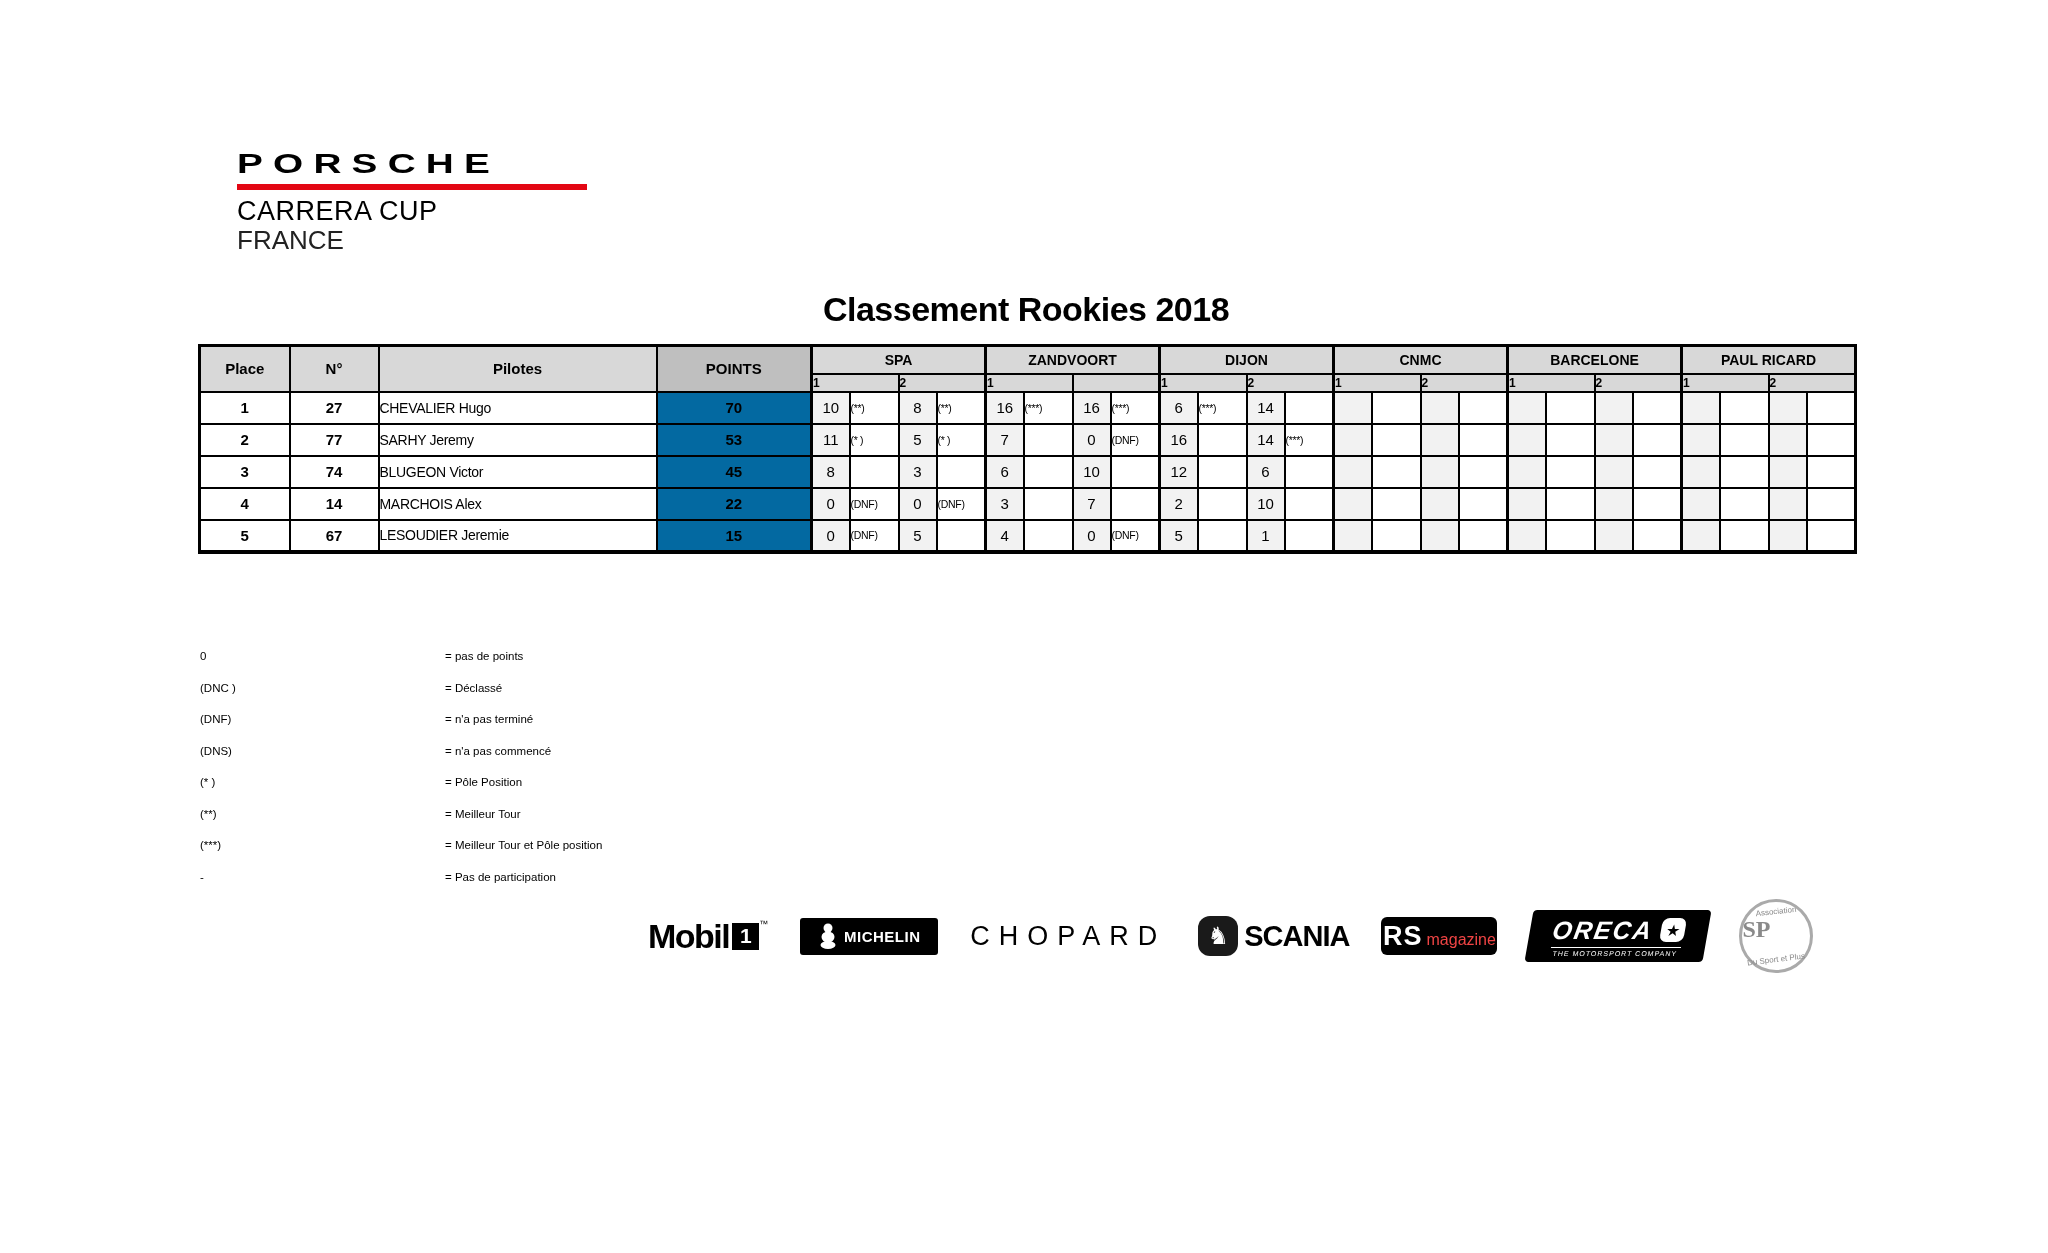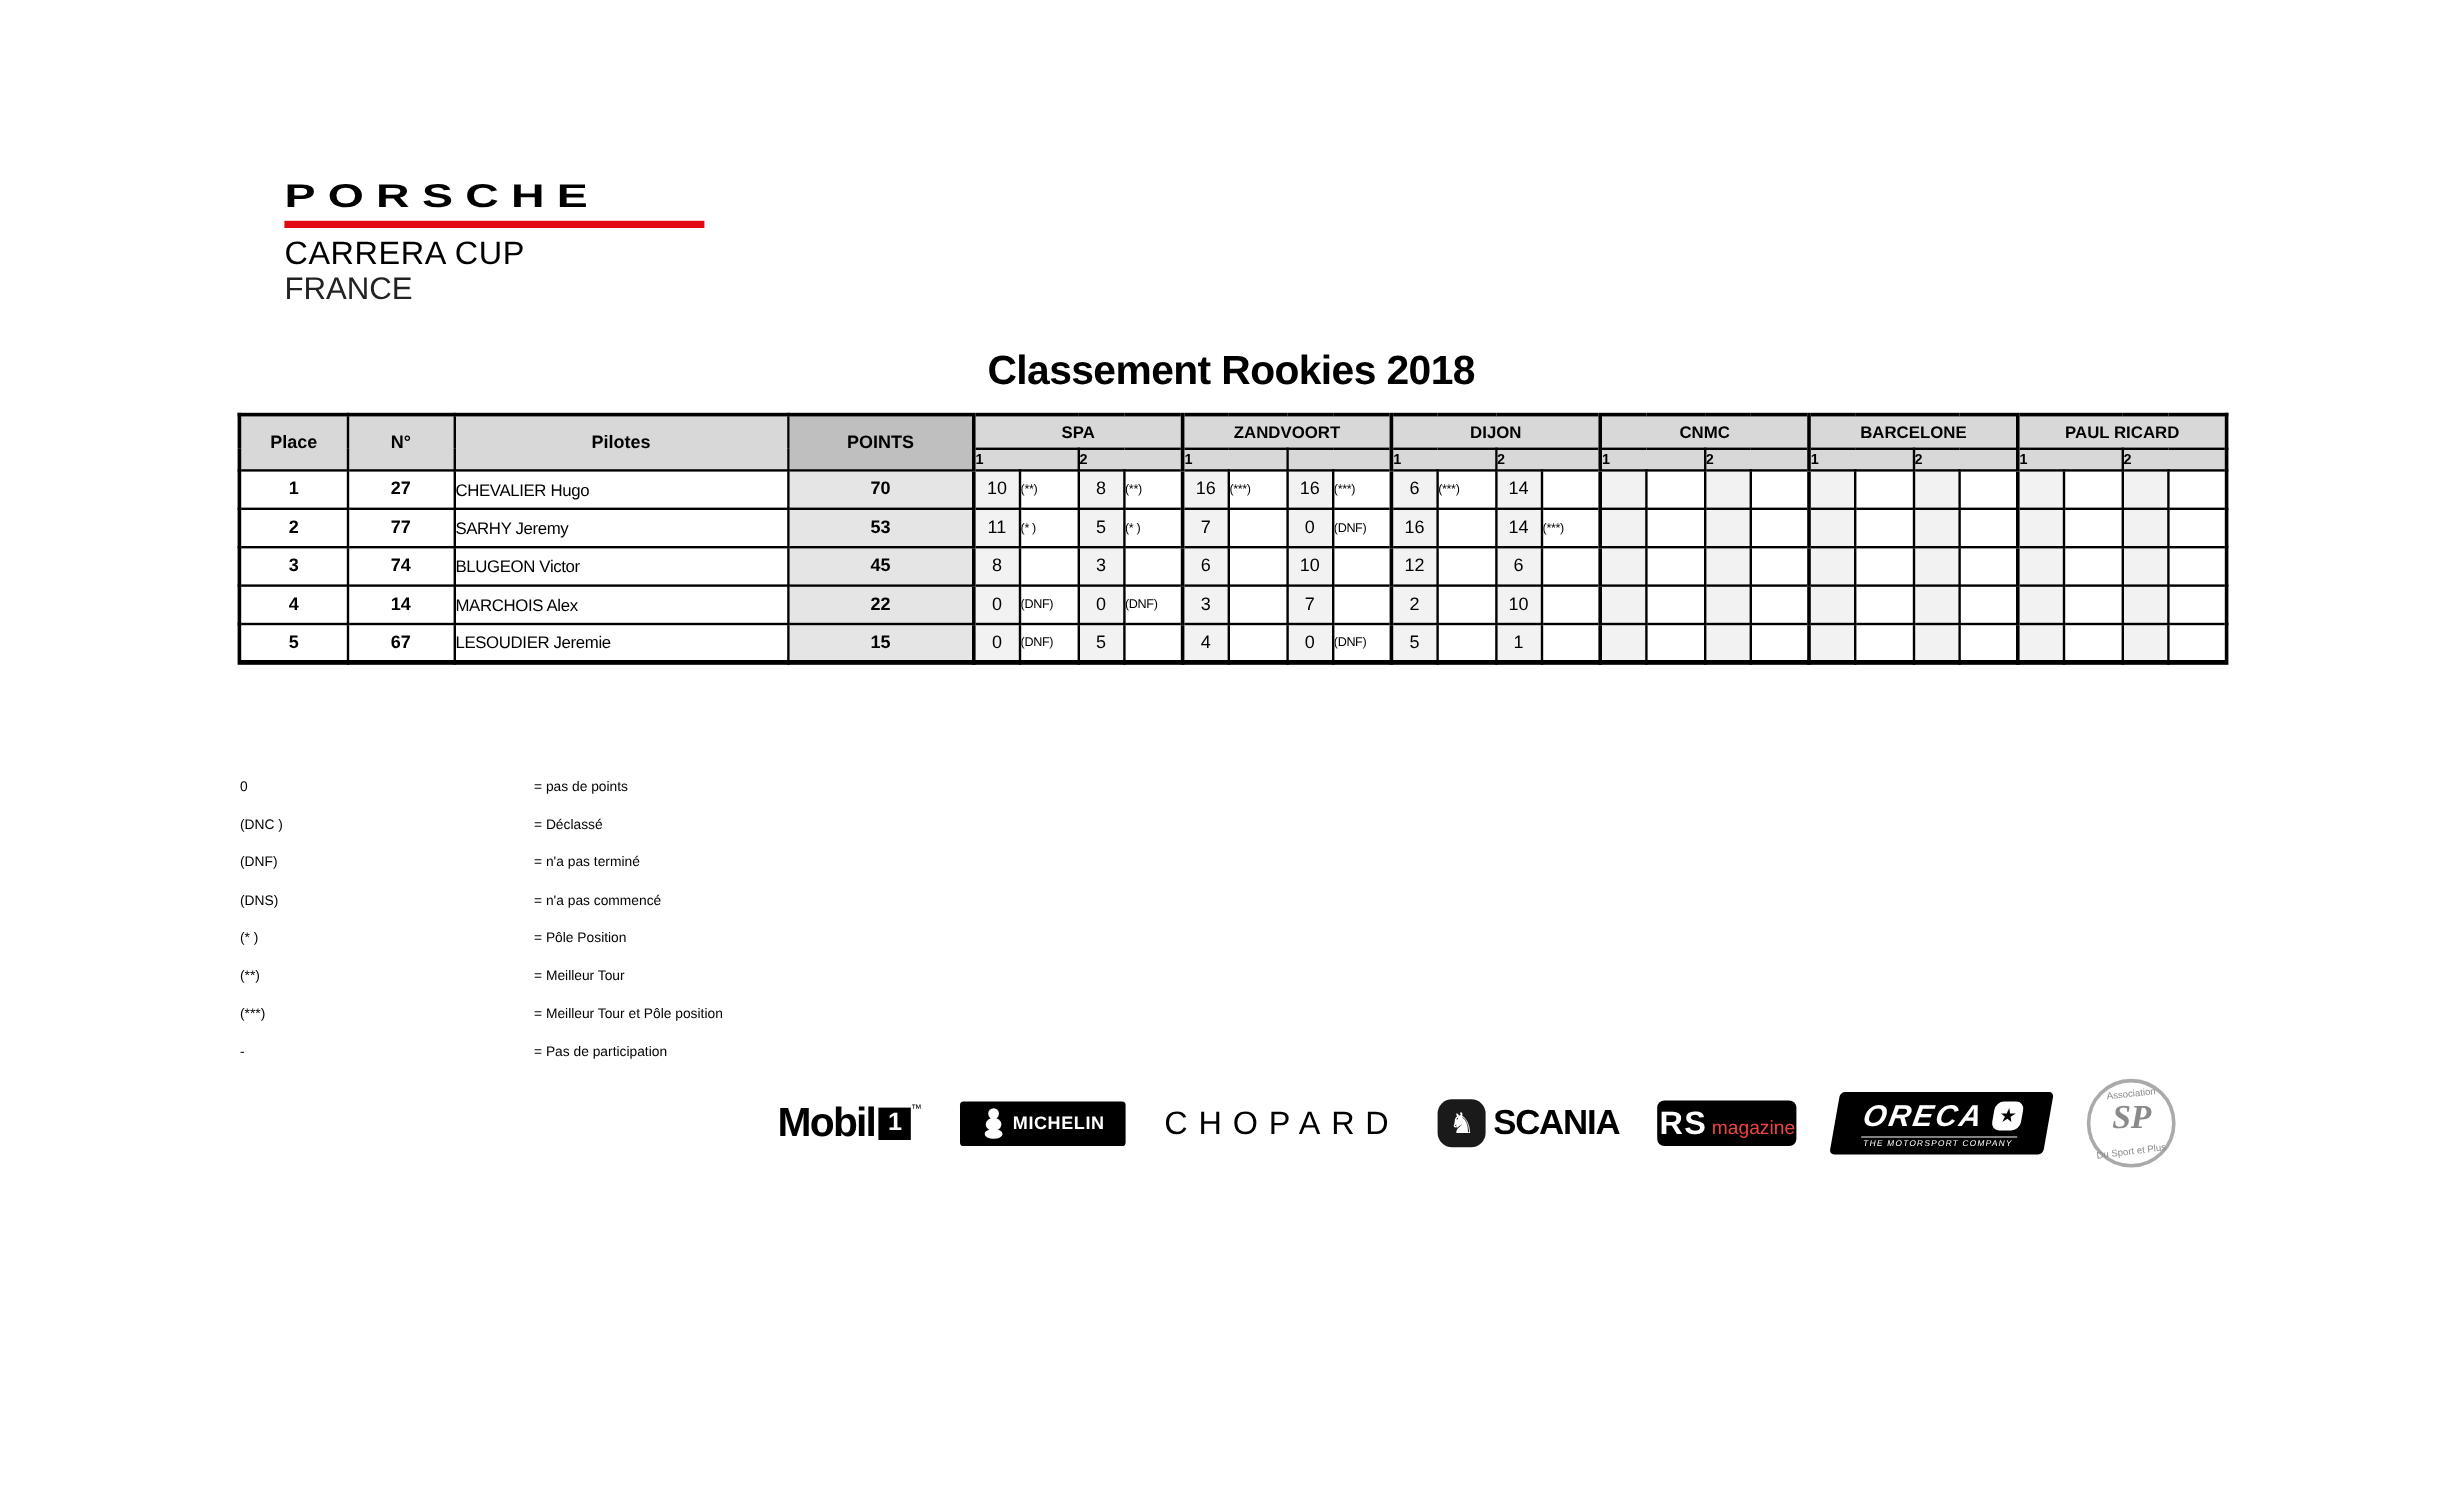--- a/index.html
+++ b/index.html
@@ -27,21 +27,21 @@
   th.hp{background:#bfbfbf;font-size:15px;font-weight:700;text-align:center;border-bottom-width:3px;
         border-left-width:3px;border-right-width:3px;}
   tr.race-row{height:28px;}
   tr.sub-row{height:18px;}
   th.race{background:#d8d8d8;font-size:14px;font-weight:700;text-align:center;border-bottom-width:0;}
   th.sub{background:#d8d8d8;font-size:12px;font-weight:700;text-align:left;padding-left:12px;
          border-top-width:0;border-bottom-width:3px;}
   tbody tr{height:32px;}
   td.place,td.num{font-weight:700;text-align:center;font-size:15px;background:#fff;}
   td.pilot{text-align:left;padding-left:5px;font-size:14px;letter-spacing:-0.3px;background:#fff;}
-  td.points{background:#e5e5e5;font-weight:700;text-align:center;font-size:15px;
+  td.points{background:#0369a1;font-weight:700;text-align:center;font-size:15px;
             border-left-width:3px;border-right-width:3px;}
   td.val{background:#f2f2f2;text-align:center;font-size:15px;}
   td.suf{background:#fff;font-size:10.5px;text-align:left;padding-left:2px;letter-spacing:-0.3px;}
   .bl3{border-left-width:3px !important;}
   
   .legend{position:absolute;left:200px;top:650px;}
   .legend-row{display:flex;height:31.5px;align-items:flex-start;font-size:11.5px;}
   .legend-sym{width:245px;}
   
   .sponsors{position:absolute;left:648px;top:886px;height:100px;display:flex;align-items:center;gap:32px;}
@@ -64,21 +64,21 @@
   .oreca-box{width:178px;height:52px;background:#000;transform:skewX(-10deg);border-radius:4px;
     display:flex;flex-direction:column;align-items:center;justify-content:center;}
   .oreca-top{display:flex;align-items:center;gap:8px;}
   .oreca-text{color:#fff;font-size:25px;font-weight:800;font-style:italic;letter-spacing:2px;}
   .oreca-star{width:24px;height:24px;background:#fff;border-radius:7px;display:flex;align-items:center;
     justify-content:center;font-size:16px;color:#000;}
   .oreca-line{width:130px;height:1px;background:#fff;margin:2px 0;}
   .oreca-tag{color:#fff;font-size:7px;letter-spacing:1px;}
   .sp-circle{width:68px;height:68px;border:3px solid #aaa;border-radius:50%;position:relative;color:#8a8a8a;}
   .sp-top{position:absolute;top:5px;width:100%;text-align:center;font-size:8px;transform:rotate(-6deg);}
-  .sp-mono{position:absolute;top:14px;width:100%;text-align:center;font-size:28px;font-style:italic;font-weight:600;
+  .sp-mono{position:absolute;top:14px;width:100%;font-size:24px;font-weight:600;
     font-family:"Liberation Serif", serif;}
   .sp-bottom{position:absolute;bottom:6px;width:100%;text-align:center;font-size:8px;transform:rotate(-7deg);}
 </style>
 </head>
 <body>
 
 <div class="brand">
   <div class="porsche-word">PORSCHE</div>
   <div class="brand-bar"></div>
   <div class="brand-line1">CARRERA CUP</div>

